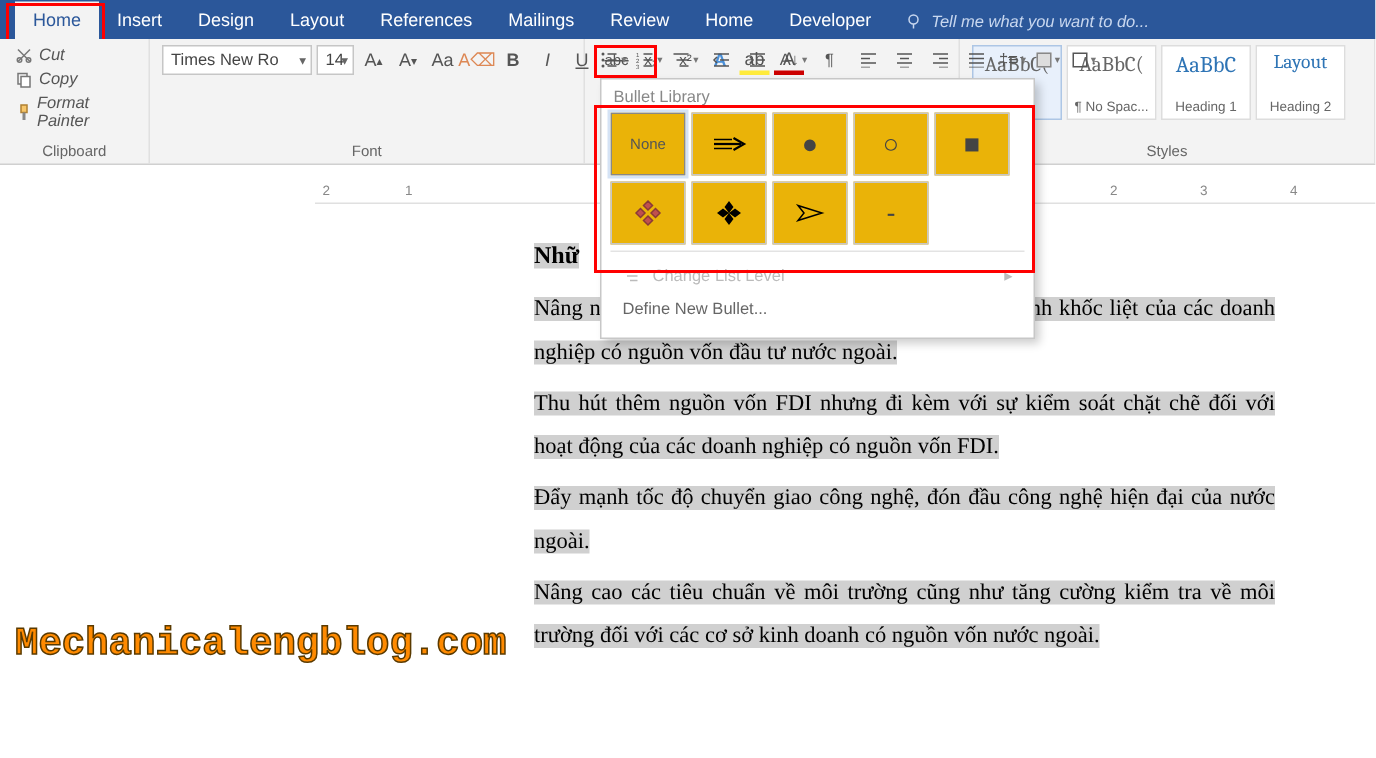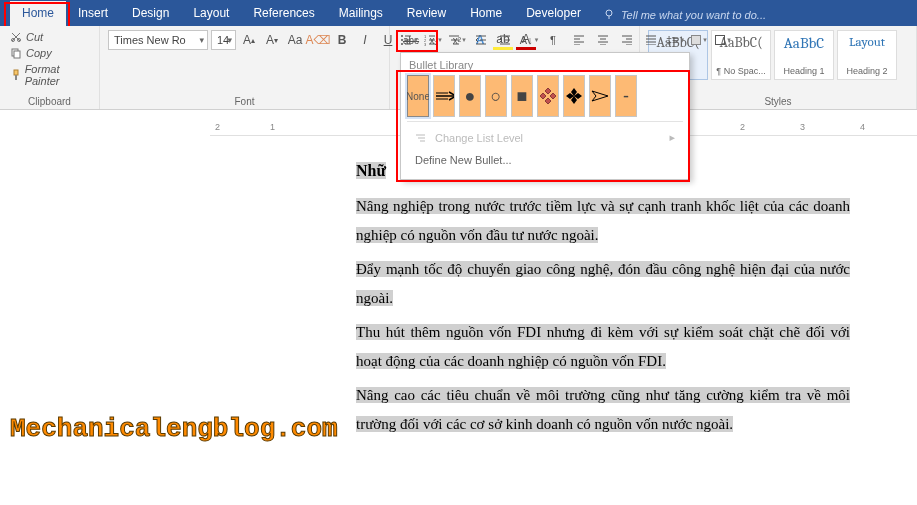--- a/index.html
+++ b/index.html
@@ -34,21 +34,21 @@
   .ruler { height:16px; background:#fff; border-bottom:1px solid #e0e0e0; position:relative; font-size:9px; color:#888; margin-left:210px;}
   .ruler-tick { position:absolute; top:2px; }
   .page { margin-left:300px; width:600px; padding:20px 50px 10px 56px; font-family: "Times New Roman", serif; font-size:15px; color:#000; line-height:1.9; }
   .page p { margin-bottom:6px; text-align:justify; }
   .sel-text { background:#d0d0d0; }
   .heading-line { font-weight:bold; font-size:16px;}
   
   .bullet-pop { position:absolute; left:400px; top:52px; width:290px; background:#fff; border:1px solid #c7c7c7; box-shadow:3px 3px 6px rgba(0,0,0,.2); padding:4px 6px 8px; z-index:5;}
   .bullet-pop .hdr { font-size:11px; color:#888; padding:2px 2px 4px;}
   .bullet-grid { display:flex; flex-wrap:wrap; gap:4px; }
-  .b-tile { width:22px; height:42px; border:1px solid #c6c6c6; display:flex; align-items:center; justify-content:center; cursor:pointer; background:#fdba74; font-size:18px;}
+  .b-tile { width:50px; height:42px; border:1px solid #c6c6c6; display:flex; align-items:center; justify-content:center; cursor:pointer; background:#eab308; font-size:18px;}
   .b-tile.none { font-size:10px; color:#555; border:1px solid #888; outline:2px solid #d5e3f5;}
   .bullet-highlight-box { position:absolute; left:396px; top:70px; width:294px; height:112px; border:2px solid red; pointer-events:none; z-index:6;}
   .b-menu-item { padding:5px 8px; font-size:11px; color:#666; display:flex; align-items:center; gap:8px; cursor:pointer;}
   .b-menu-item.disabled { color:#bbb; cursor:default;}
   .b-sep { border-top:1px solid #e3e3e3; margin:4px 0;}
   .watermark { position:absolute; left:10px; top:260px; font-family: Liberation Mono, monospace; font-size:26px; font-weight:900; color:#ff8a00; -webkit-text-stroke:1px #5a3a00; z-index:3;margin-top:44px;}
   svg { display:block; }
 </style>
 </head>
 <body>
@@ -323,19 +323,19 @@
       <span class="ruler-tick" style="left:5px;">2</span>
       <span class="ruler-tick" style="left:60px;">1</span>
       <span class="ruler-tick" style="left:470px;">1</span>
       <span class="ruler-tick" style="left:530px;">2</span>
       <span class="ruler-tick" style="left:590px;">3</span>
       <span class="ruler-tick" style="left:650px;">4</span>
     </div>
     <div class="page">
       <p class="heading-line"><span class="sel-text">Nhữ</span></p>
       <p><span class="sel-text">Nâng                                                                               nghiệp trong nước trước tiềm lực và sự cạnh tranh khốc liệt của các doanh nghiệp có nguồn vốn đầu tư nước ngoài.</span></p>
+      <p><span class="sel-text">Thu hút thêm nguồn vốn FDI nhưng đi kèm với sự kiểm soát chặt chẽ đối với hoạt động của các doanh nghiệp có nguồn vốn FDI.</span></p>
       <p><span class="sel-text">Đẩy mạnh tốc độ chuyển giao công nghệ, đón đầu công nghệ hiện đại của nước ngoài.</span></p>
-      <p><span class="sel-text">Thu hút thêm nguồn vốn FDI nhưng đi kèm với sự kiểm soát chặt chẽ đối với hoạt động của các doanh nghiệp có nguồn vốn FDI.</span></p>
       <p><span class="sel-text">Nâng cao các tiêu chuẩn về môi trường cũng như tăng cường kiểm tra về môi trường đối với các cơ sở kinh doanh có nguồn vốn nước ngoài.</span></p>
     </div>
     <div class="watermark">Mechanicalengblog.com</div>
   </div>
 </div>
 
 </body></html>

